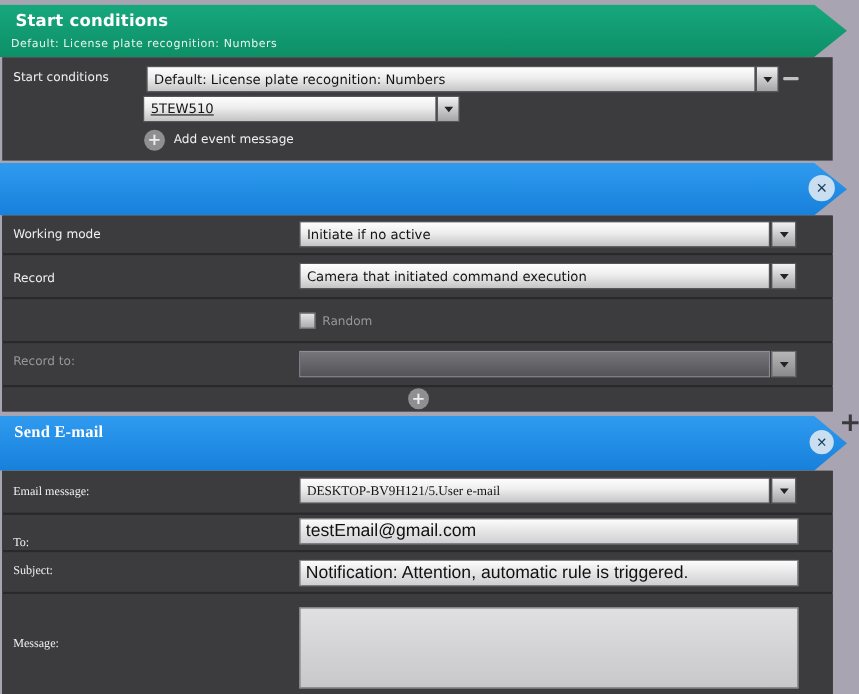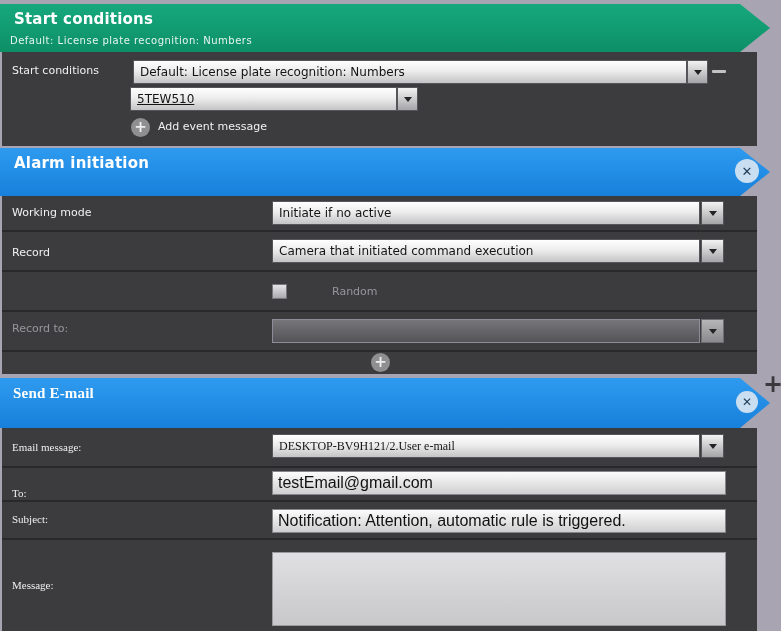--- a/index.html
+++ b/index.html
@@ -76,21 +76,20 @@
     </div>
     <div class="ddbtn" style="left:395px;top:35px;">
       <span class="tri"></span>
     </div>
 
     <div class="plus-circle" style="left:129px;top:66px;">+</div>
     <div class="lbl" style="left:156px;top:64px;">Add event message</div>
   </div>
 
   <div class="hdr blue1">
-    <div class="hdr-title">Alarm initiation</div>
   </div>
   <div class="close-btn" style="left:735px;top:159px;width:24px;height:24px;font-size:13px;">
     <span>✕</span>
   </div>
 
   <div class="blk gapbg" style="top:196px;height:178px;">
     <div class="row" style="top:0;height:34px;"></div>
     <div class="row" style="top:36px;height:38px;"></div>
     <div class="row" style="top:76px;height:38px;"></div>
     <div class="row" style="top:116px;height:38px;"></div>
@@ -106,21 +105,21 @@
 
     <div class="lbl" style="left:10px;top:46px;">Record</div>
     <div class="dd" style="left:270px;top:43px;width:428px;">
       <span>Camera that initiated command execution</span>
     </div>
     <div class="ddbtn" style="left:699px;top:43px;width:23px;">
       <span class="tri"></span>
     </div>
 
     <div class="checkbox" style="left:270px;top:88px;"></div>
-    <div class="lbl dis" style="left:291px;top:85px;margin-left:39px;">Random</div>
+    <div class="lbl dis" style="left:291px;top:85px;">Random</div>
 
     <div class="lbl dis" style="left:10px;top:122px;">Record to:</div>
     <div class="dd dis" style="left:270px;top:123px;width:428px;">
       <span></span>
     </div>
     <div class="ddbtn dis" style="left:699px;top:123px;width:23px;">
       <span class="tri"></span>
     </div>
 
     <div class="plus-circle" style="left:369px;top:157px;">+</div>
@@ -135,21 +134,21 @@
   <div class="corner-plus">+</div>
 
   <div class="blk gapbg" style="top:428px;height:203px;">
     <div class="row" style="top:0;height:38px;"></div>
     <div class="row" style="top:40px;height:32px;"></div>
     <div class="row" style="top:74px;height:36px;"></div>
     <div class="row" style="top:112px;height:91px;"></div>
 
     <div class="lbl f-arial" style="left:10px;top:8px;">Email message:</div>
     <div class="dd f-arial" style="left:270px;top:6px;width:428px;">
-      <span>DESKTOP-BV9H121/2.User e-mail</span>
+      <span>DESKTOP-BV9H121/5.User e-mail</span>
     </div>
     <div class="ddbtn" style="left:699px;top:6px;width:23px;">
       <span class="tri"></span>
     </div>
 
     <div class="lbl f-arial" style="left:10px;top:54px;">To:</div>
     <input class="txt" style="left: 270px; top: 43px; width: 454px;" value="testEmail@gmail.com">
 
     <div class="lbl f-arial" style="left:10px;top:80px;">Subject:</div>
     <input class="txt" style="left: 270px; top: 81px; width: 454px;" value="Notification: Attention, automatic rule is triggered.">

